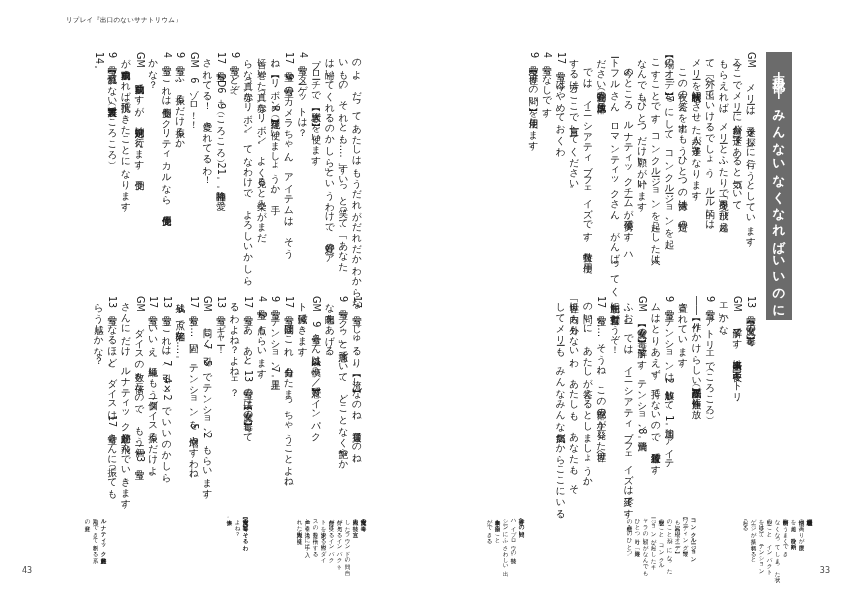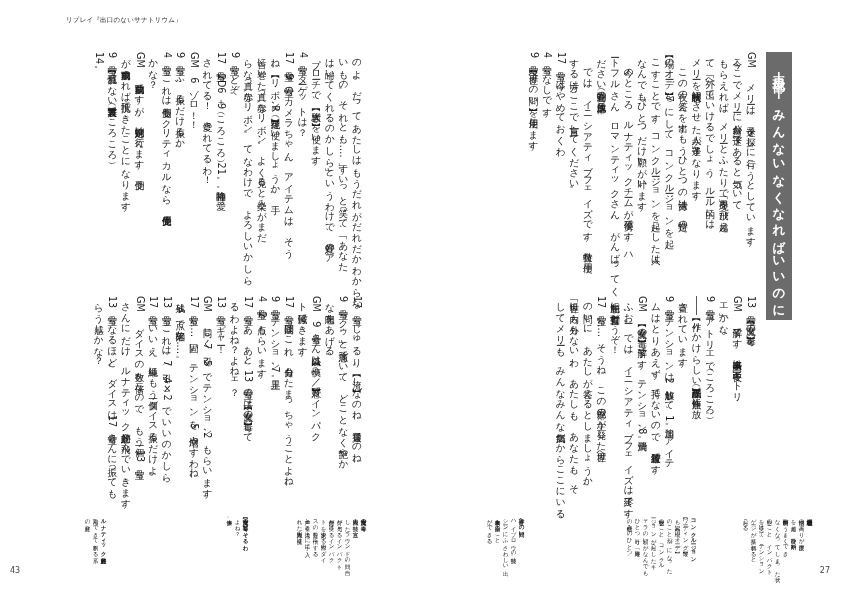--- a/index.html
+++ b/index.html
@@ -3,21 +3,21 @@
 <meta charset="utf-8">
 <style>
   html, body { margin:0; padding:0; }
   body { width:856px; height:612px; background:#ffffff; position:relative; overflow:hidden;
          font-family:"DejaVu Sans", sans-serif; color:#1a1a1a; }
   .page { position:absolute; top:0; height:612px; }
   .page-left { left:0; width:428px; }
   .page-right { left:428px; width:428px; }
   .running-head { position:absolute; left:66px; top:16px; font-size:6.5px; letter-spacing:0.2px; color:#222; }
   .folio { position:absolute; top:566px; font-size:8px; color:#444; }
-  .folio-left { left:10px; }
+  .folio-left { left:22px; }
   .folio-right { right:26px; }
   .chapter-band { position:absolute; left:338px; top:52px; width:26px; height:268px; background:#6b6b6b; }
   .chapter-title { writing-mode:vertical-rl; color:#fff; font-size:12.5px; font-weight:bold;
                    position:absolute; left:4px; top:14px; letter-spacing:2px; line-height:18px; }
   .block { position:absolute; writing-mode:vertical-rl; font-size:9.6px; line-height:13.6px; }
   .line { display:block; white-space:nowrap; }
   .notes { position:absolute; writing-mode:vertical-rl; font-size:5.6px; line-height:8px; }
   .note-head { font-weight:bold; }
   .note-line { display:block; white-space:nowrap; }
 </style>
@@ -164,14 +164,14 @@
     <span class="note-line">の仕組みのひとつ。</span>
   </div>
   <div class="notes" style="left:58px; top:515px; width:40px; height:62px;">
     <span class="note-line note-head">世界への問い</span>
     <span class="note-line">ハイプロウの特技。</span>
     <span class="note-line">シーンにふさわしい出</span>
     <span class="note-line">来事表を一回振ること</span>
     <span class="note-line">ができる。</span>
   </div>
 
-  <div class="folio folio-right">27</div>
+  <div class="folio folio-right">33</div>
 </div>
 
 </body></html>

